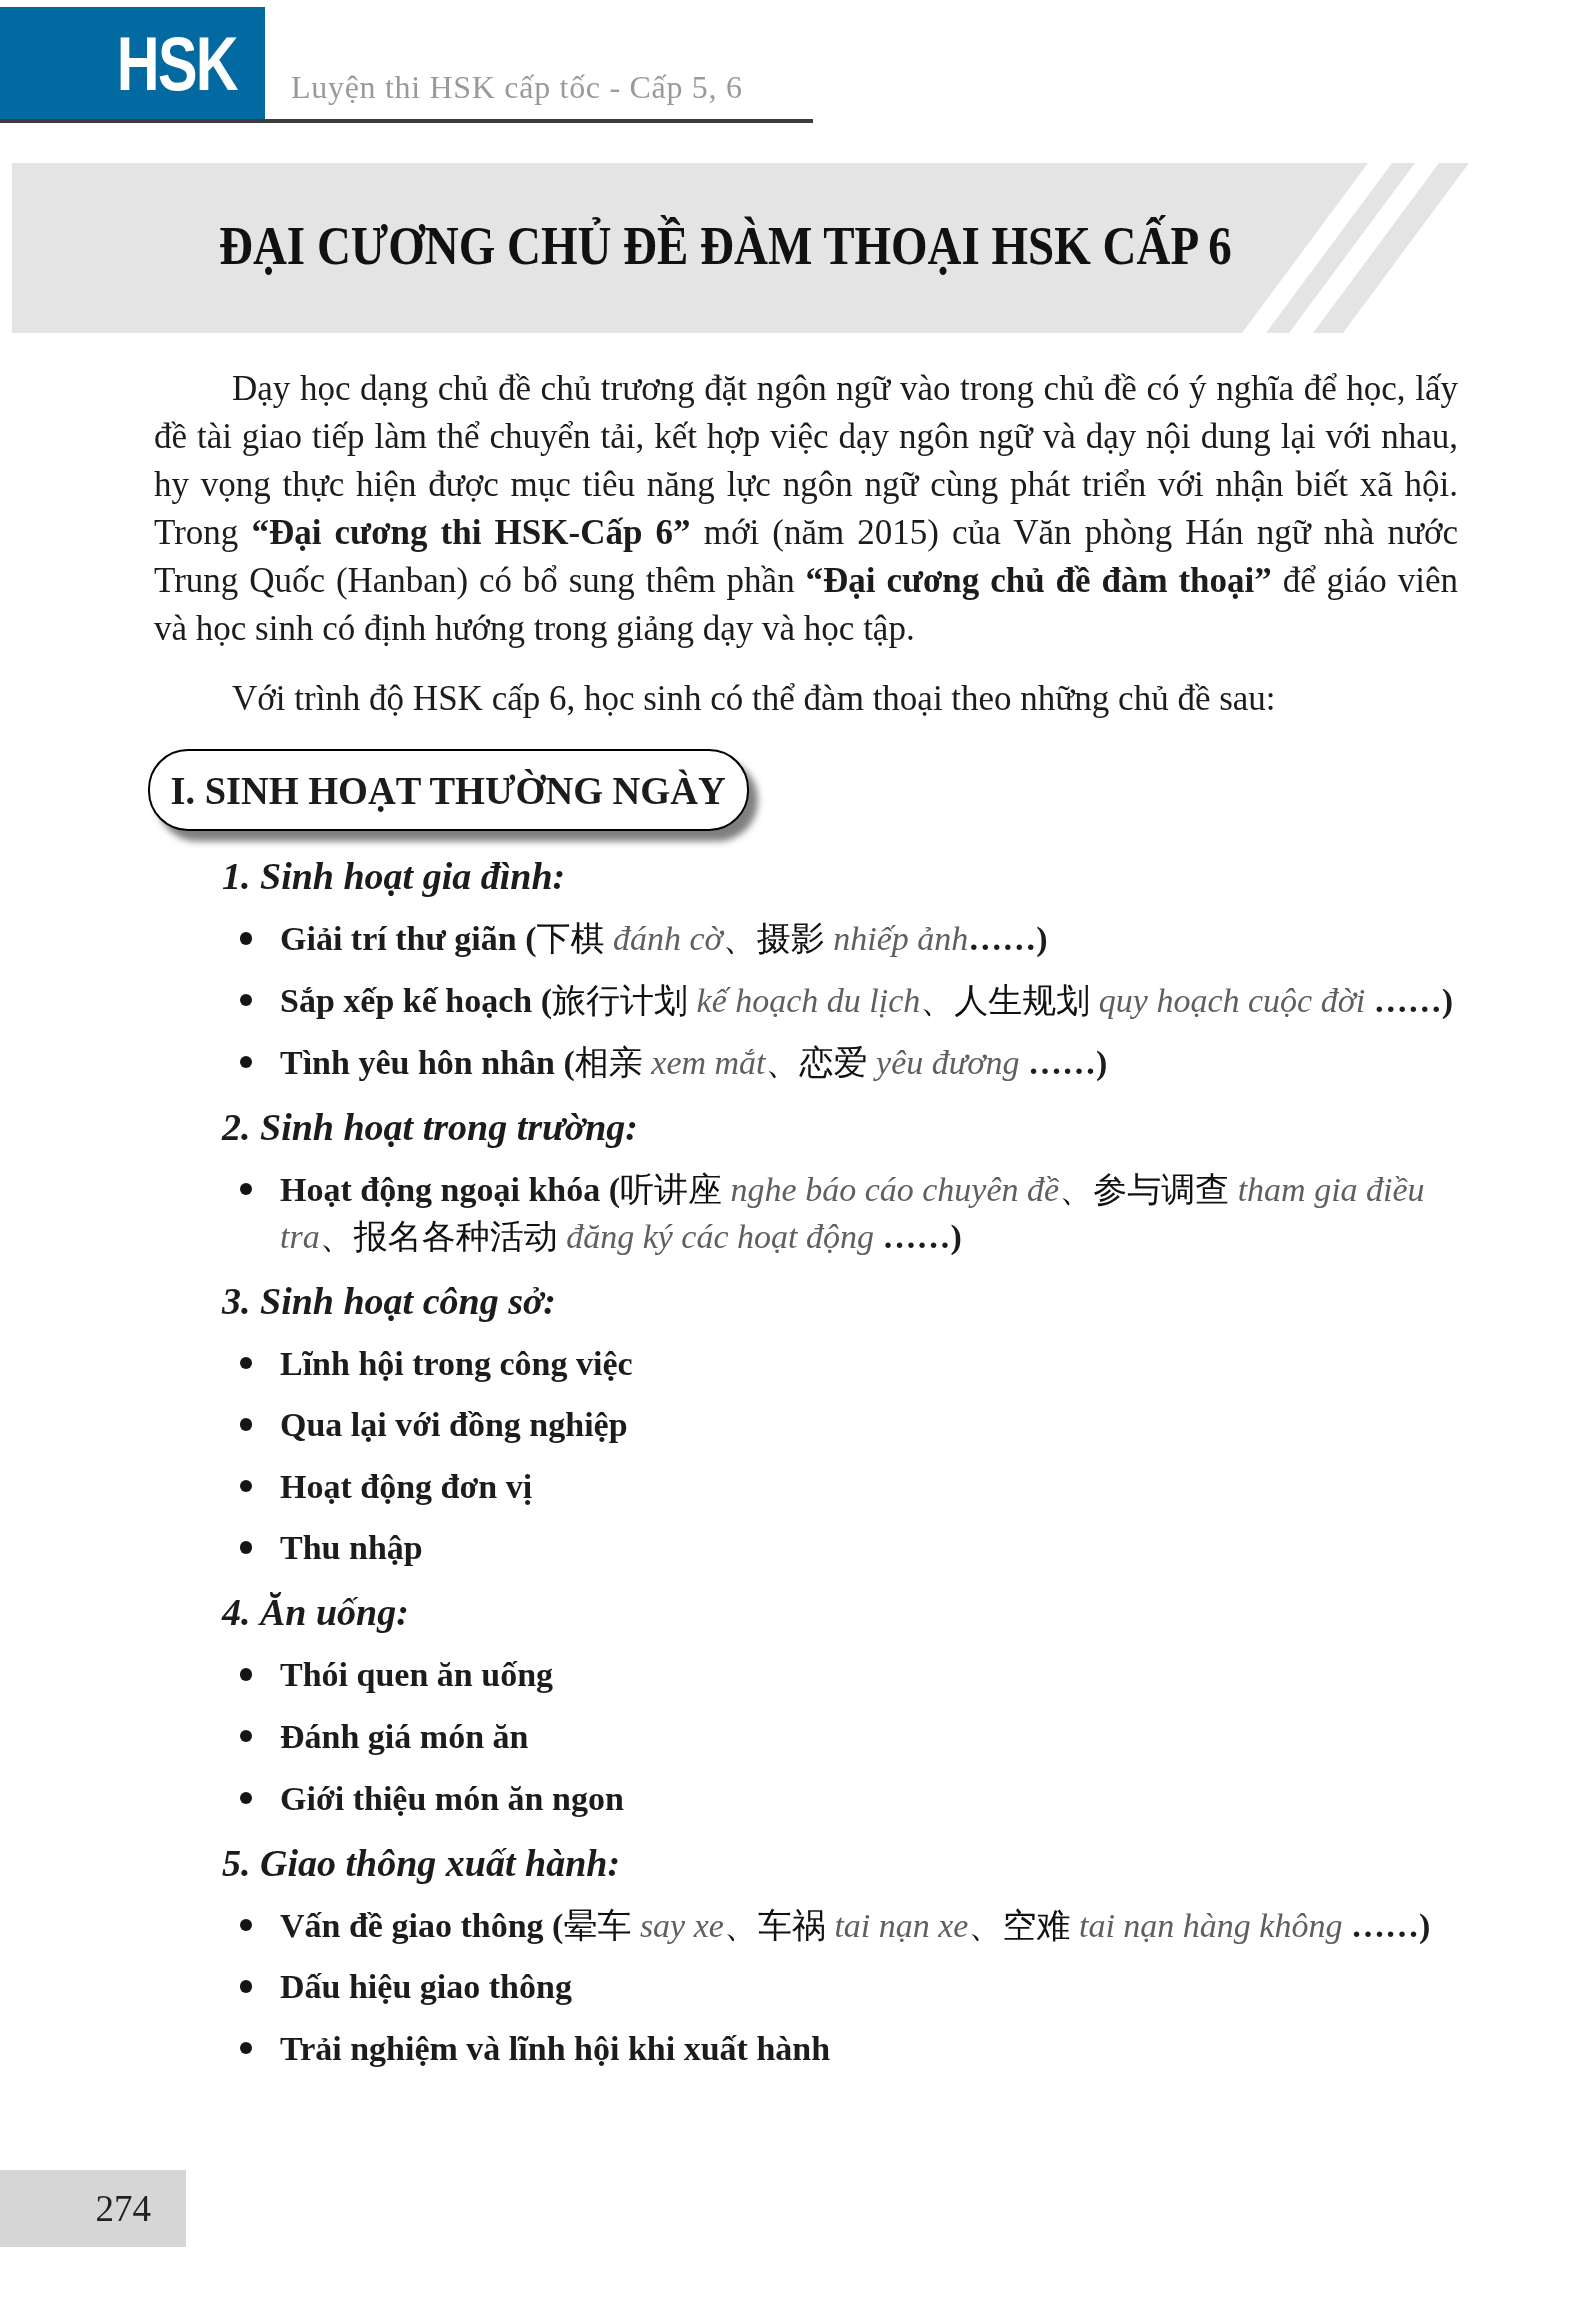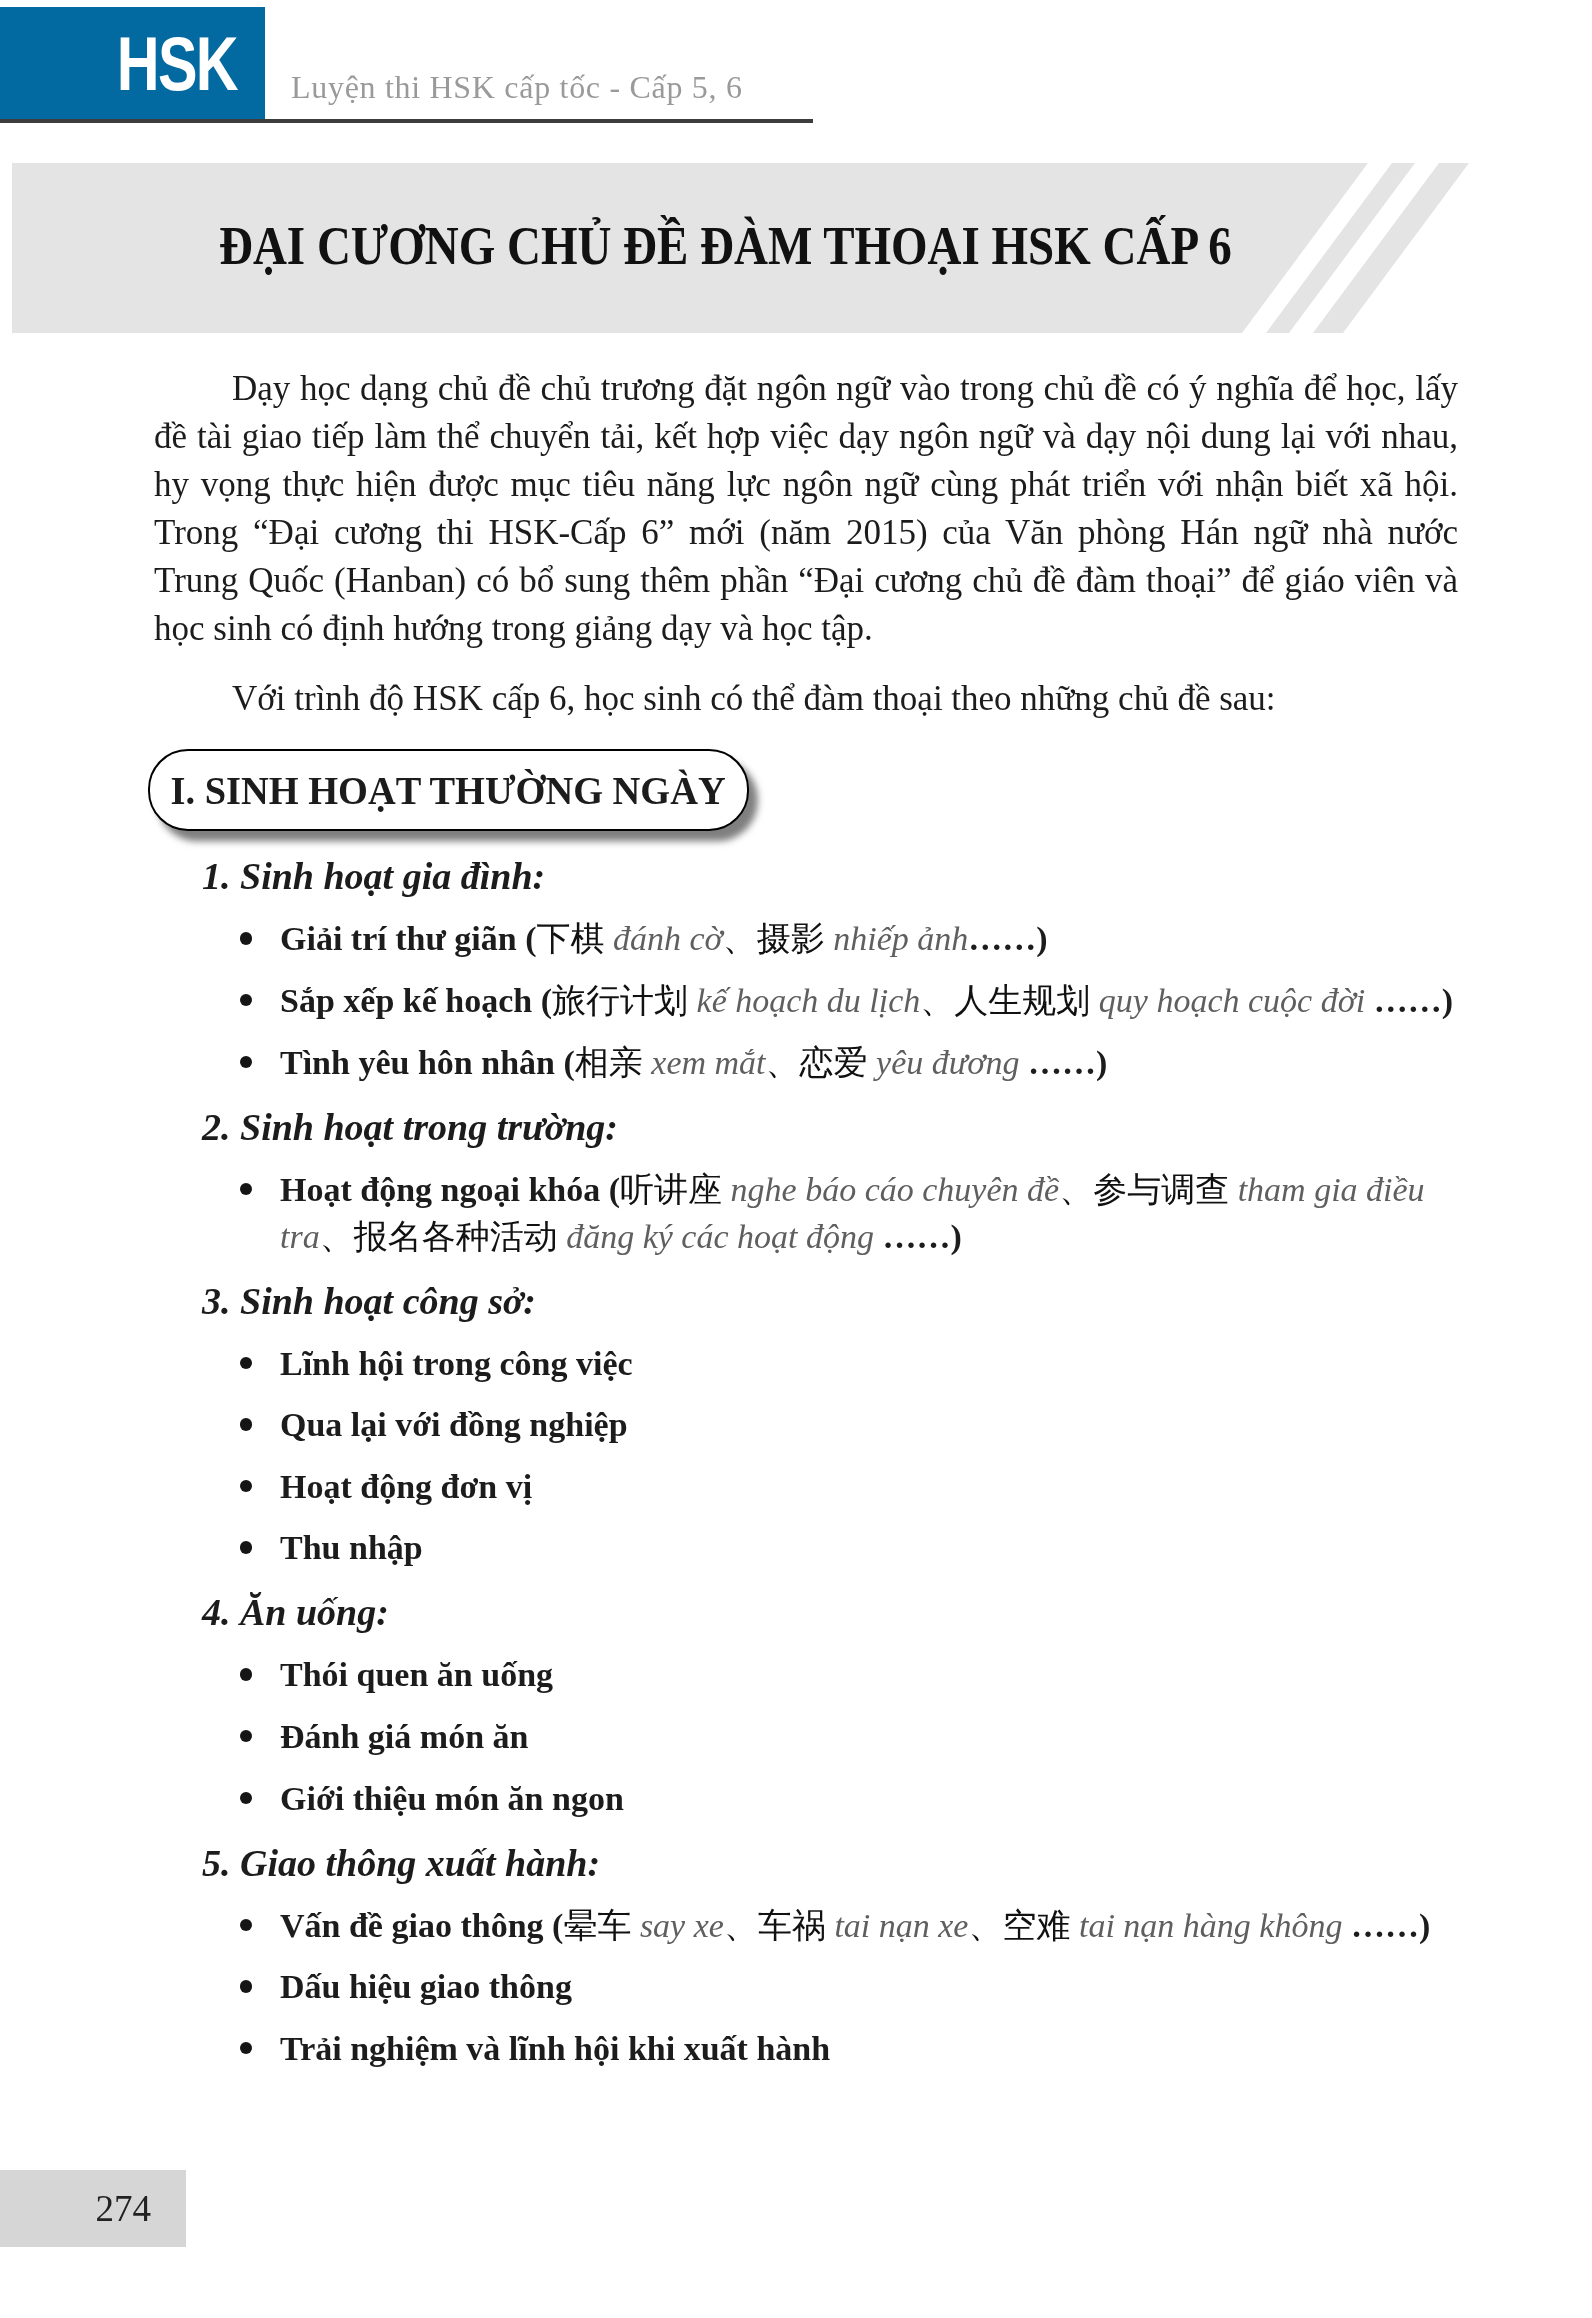--- a/index.html
+++ b/index.html
@@ -39,40 +39,40 @@
     font-weight:bold; font-size:54px; white-space:nowrap; color:#111;
     letter-spacing:0px;
   }
 
   
   .content { position:absolute; left:154px; top:365px; width:1304px; }
   .intro-p {
     margin:0; font-size:35px; line-height:48px; text-align:justify;
     text-indent:78px;
   }
-  .intro-p .bold { font-weight:normal; }
+  .intro-p .bold { font-weight:bold; }
   .lead-in {
     margin:22px 0 0 0; font-size:35px; line-height:48px; text-indent:78px;
   }
 
   
   .section-pill {
     box-sizing:border-box; margin:26px 0 23.4px -5.9px; width:601px; height:82px;
     border:2.2px solid #000; border-radius:40px; background:#fff;
     box-shadow:8.8px 10.3px 7.3px rgba(0,0,0,.50);
     display:flex; align-items:center; justify-content:center;
   }
   .section-pill-label {
     font-weight:bold; font-size:40px; letter-spacing:0; transform:scaleX(.96);
     white-space:nowrap;
   }
 
   
   .topic-heading {
-    margin:19px 0 16px 48px; font-size:38px; font-weight:bold; font-style:italic;
+    margin:19px 0 16px 68px; font-size:38px; font-weight:bold; font-style:italic;
     line-height:45px; letter-spacing:0;
   }
   .topic-list { list-style:none; margin:0; padding:0 0 0 126px; }
   .topic-item {
     position:relative; font-size:34px; line-height:47px; margin-bottom:14.6px;
     text-align:left;
   }
   .topic-item::before {
     content:""; position:absolute; left:-40px; top:17px; width:12.4px; height:12.4px;
     border-radius:50%; background:#151515;

